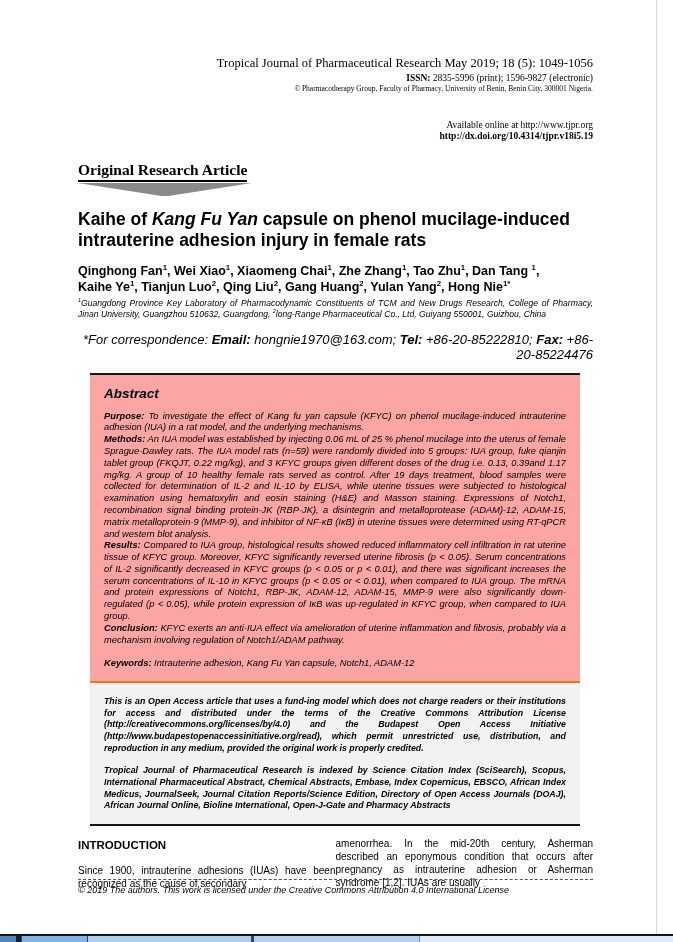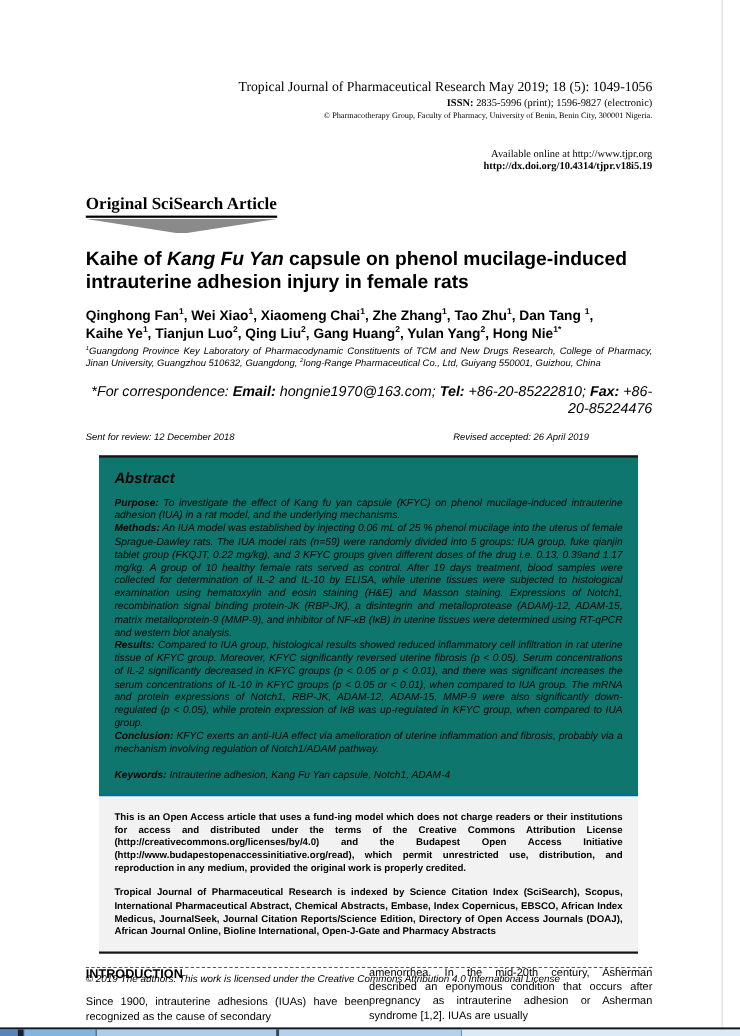--- a/index.html
+++ b/index.html
@@ -3,21 +3,21 @@
 <meta charset="utf-8">
 <style>
   html,body{margin:0;padding:0;}
   body{
     width:673px;height:942px;position:relative;overflow:hidden;
     background:#ffffff;color:#000;
     font-family:"Liberation Sans",sans-serif;
     -webkit-font-smoothing:antialiased;
   }
   .page-edge{position:absolute;top:0;bottom:0;left:656px;width:1px;background:#d8d8d8;}
-  .content{position:absolute;left:78px;top:16px;width:515px;}
+  .content{position:absolute;left:78px;top:0;width:515px;}
 
   
   .masthead{padding-top:56px;text-align:right;font-family:"Liberation Serif",serif;}
   .journal-line{font-size:12.5px;}
   .issn-line{font-size:9.5px;margin-top:2px;}
   .copy-line{font-size:7.5px;margin-top:1px;}
   .online-block{margin-top:27px;}
   .available-line{font-size:9.5px;}
   .doi-line{font-size:9.5px;font-weight:bold;margin-top:1px;}
 
@@ -34,31 +34,31 @@
   .title{font-size:17.5px;font-weight:bold;line-height:1.22;margin:13px 0 0;}
   .authors{font-size:12.5px;font-weight:bold;margin-top:11px;line-height:1.3;}
   sup{font-size:0.62em;line-height:0;}
   .affiliation{font-size:8.6px;font-style:italic;text-align:justify;margin-top:3px;line-height:1.3;}
   .correspondence{font-size:13px;font-style:italic;margin-top:11px;text-align:right;}
   .dates{position:relative;font-size:8.6px;font-style:italic;margin-top:14px;height:11px;}
   .revised{position:absolute;left:334px;top:0;}
 
   
   .abstract-box{
-    background:#0f766e;margin:11px 0 0 12px;width:462px;
-    border-top:2px solid #151515;border-bottom:2px solid #0369a1;
+    background:#fca5a5;margin:11px 0 0 12px;width:462px;
+    border-top:2px solid #151515;border-bottom:2px solid #f97316;
     padding:9px 14px 11px;
   }
   .abstract-heading{font-size:13.5px;font-weight:bold;font-style:italic;margin:2px 0 10px;}
   .abstract-box p{font-size:9.3px;font-style:italic;text-align:justify;line-height:1.27;margin:0;}
   .abstract-box p.keywords{margin-top:12px;}
 
   .openaccess-box{
     background:#f2f2f2;margin-left:12px;width:462px;
-    border-bottom:2px solid #151515;padding:13px 14px 12px;
+    border-bottom:2px solid #151515;padding:13px 14px 12px;font-style:italic;
   }
   .openaccess-box p{font-size:8.8px;font-weight:bold;text-align:justify;line-height:1.32;margin:0;}
   .openaccess-box p + p{margin-top:11px;}
 
   
   .two-col{display:flex;margin-top:11px;}
   .col{flex:1;min-width:0;}
   .intro-heading{font-size:11.5px;font-weight:bold;margin:2px 0 13px;}
   .col p{font-size:10px;text-align:justify;line-height:1.32;margin:0;}
   .col-right p{margin-top:0;}
@@ -91,44 +91,40 @@
     <div class="journal-line">Tropical Journal of Pharmaceutical Research May 2019; 18 (5): 1049-1056</div>
     <div class="issn-line"><span style="font-weight: bold;">ISSN: </span><span>2835-5996 (print); 1596-9827 (electronic)</span></div>
     <div class="copy-line">© Pharmacotherapy Group, Faculty of Pharmacy, University of Benin, Benin City, 300001 Nigeria.</div>
     <div class="online-block">
       <div class="available-line">Available online at http://www.tjpr.org</div>
       <div class="doi-line">http://dx.doi.org/10.4314/tjpr.v18i5.19</div>
     </div>
   </div>
 
   <div class="article-type">
-    <span class="article-type-label">Original SciSearch Article</span>
+    <span class="article-type-label">Original Research Article</span>
     <div class="ribbon"></div>
   </div>
 
   <h1 class="title"><span>Kaihe of </span><span style="font-style: italic;">Kang Fu Yan</span><span> capsule on phenol mucilage-induced intrauterine adhesion injury in female rats</span></h1>
 
   <div class="authors"><span>Qinghong Fan</span><sup>1</sup><span>, Wei Xiao</span><sup>1</sup><span>, Xiaomeng Chai</span><sup>1</sup><span>, Zhe Zhang</span><sup>1</sup><span>, Tao Zhu</span><sup>1</sup><span>, Dan Tang </span><sup>1</sup><span>,</span><br><span>Kaihe Ye</span><sup>1</sup><span>, Tianjun Luo</span><sup>2</sup><span>, Qing Liu</span><sup>2</sup><span>, Gang Huang</span><sup>2</sup><span>, Yulan Yang</span><sup>2</sup><span>, Hong Nie</span><sup>1*</sup></div>
 
   <div class="affiliation"><sup>1</sup><span>Guangdong Province Key Laboratory of Pharmacodynamic Constituents of TCM and New Drugs Research, College of Pharmacy, Jinan University, Guangzhou 510632, Guangdong, </span><sup>2</sup><span>long-Range Pharmaceutical Co., Ltd, Guiyang 550001, Guizhou, China</span></div>
 
   <div class="correspondence"><span>*For correspondence: </span><span style="font-weight: bold;">Email:</span><span> hongnie1970@163.com; </span><span style="font-weight: bold;">Tel:</span><span> +86-20-85222810; </span><span style="font-weight: bold;">Fax:</span><span> +86-20-85224476</span></div>
 
-  <div class="dates">
-    <span class="sent">Sent for review: 12 December 2018</span>
-    <span class="revised">Revised accepted: 26 April 2019</span>
-  </div>
 
   <div class="abstract-box">
     <div class="abstract-heading">Abstract</div>
     <p><span style="font-weight: bold;">Purpose:</span><span> To investigate the effect of Kang fu yan capsule (KFYC) on phenol mucilage-induced intrauterine adhesion (IUA) in a rat model, and the underlying mechanisms.</span></p>
     <p><span style="font-weight: bold;">Methods:</span><span> An IUA model was established by injecting 0.06 mL of 25 % phenol mucilage into the uterus of female Sprague-Dawley rats. The IUA model rats (n=59) were randomly divided into 5 groups: IUA group, fuke qianjin tablet group (FKQJT, 0.22 mg/kg), and 3 KFYC groups given different doses of the drug i.e. 0.13, 0.39and 1.17 mg/kg. A group of 10 healthy female rats served as control. After 19 days treatment, blood samples were collected for determination of IL-2 and IL-10 by ELISA, while uterine tissues were subjected to histological examination using hematoxylin and eosin staining (H&amp;E) and Masson staining. Expressions of Notch1, recombination signal binding protein-JK (RBP-JK), a disintegrin and metalloprotease (ADAM)-12, ADAM-15, matrix metalloprotein-9 (MMP-9), and inhibitor of NF-κB (IκB) in uterine tissues were determined using RT-qPCR and western blot analysis.</span></p>
     <p><span style="font-weight: bold;">Results:</span><span> Compared to IUA group, histological results showed reduced inflammatory cell infiltration in rat uterine tissue of KFYC group. Moreover, KFYC significantly reversed uterine fibrosis (p &lt; 0.05). Serum concentrations of IL-2 significantly decreased in KFYC groups (p &lt; 0.05 or p &lt; 0.01), and there was significant increases the serum concentrations of IL-10 in KFYC groups (p &lt; 0.05 or &lt; 0.01), when compared to IUA group. The mRNA and protein expressions of Notch1, RBP-JK, ADAM-12, ADAM-15, MMP-9 were also significantly down-regulated (p &lt; 0.05), while protein expression of IκB was up-regulated in KFYC group, when compared to IUA group.</span></p>
     <p><span style="font-weight: bold;">Conclusion:</span><span> KFYC exerts an anti-IUA effect via amelioration of uterine inflammation and fibrosis, probably via a mechanism involving regulation of Notch1/ADAM pathway.</span></p>
-    <p class="keywords"><span style="font-weight: bold;">Keywords:</span><span> Intrauterine adhesion, Kang Fu Yan capsule, Notch1, ADAM-4</span></p>
+    <p class="keywords"><span style="font-weight: bold;">Keywords:</span><span> Intrauterine adhesion, Kang Fu Yan capsule, Notch1, ADAM-12</span></p>
   </div>
 
   <div class="openaccess-box">
     <p>This is an Open Access article that uses a fund-ing model which does not charge readers or their institutions for access and distributed under the terms of the Creative Commons Attribution License (http://creativecommons.org/licenses/by/4.0) and the Budapest Open Access Initiative (http://www.budapestopenaccessinitiative.org/read), which permit unrestricted use, distribution, and reproduction in any medium, provided the original work is properly credited.</p>
     <p>Tropical Journal  of Pharmaceutical Research is indexed by Science Citation Index (SciSearch), Scopus, International Pharmaceutical Abstract, Chemical Abstracts, Embase, Index Copernicus, EBSCO, African Index Medicus, JournalSeek, Journal Citation Reports/Science Edition, Directory of Open Access Journals (DOAJ), African Journal Online, Bioline International, Open-J-Gate and Pharmacy Abstracts</p>
   </div>
 
   <div class="two-col">
     <div class="col col-left">
       <div class="intro-heading">INTRODUCTION</div>

